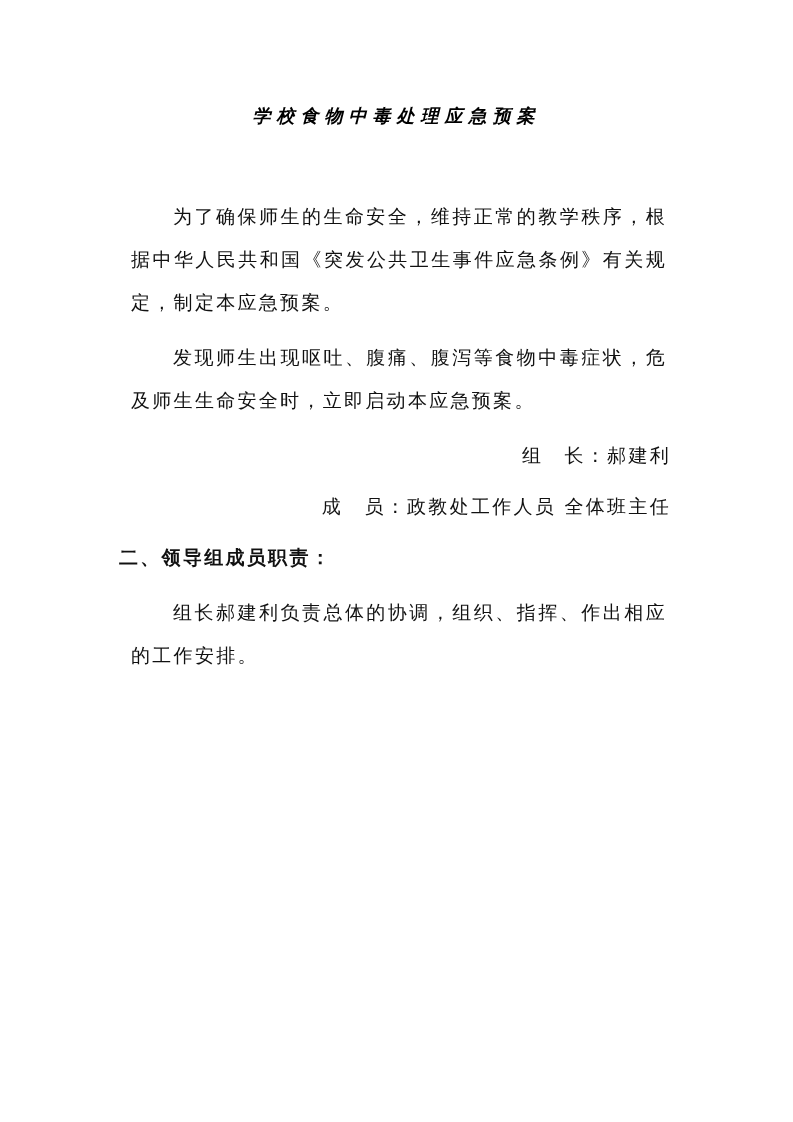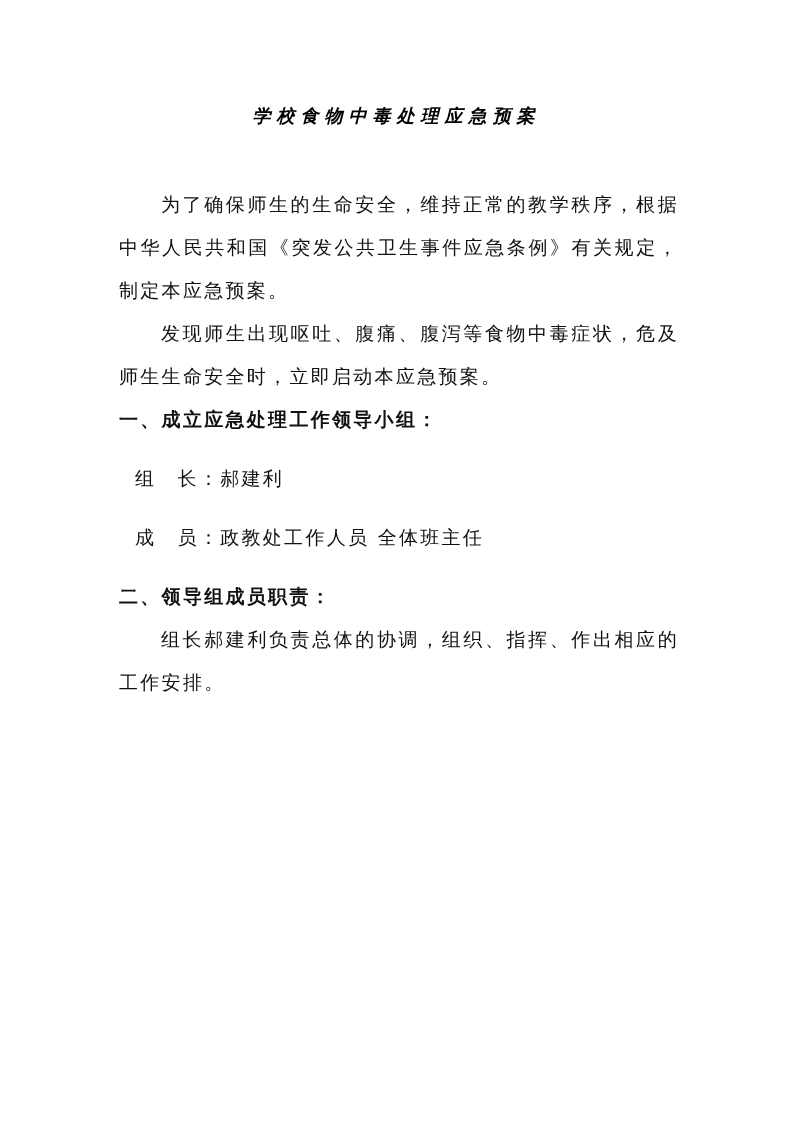--- a/index.html
+++ b/index.html
@@ -37,49 +37,49 @@
     }
     .body-text {
       position: absolute;
       left: 119px;
       top: 183px;
       width: 560px;
       font-size: 19px;
       line-height: 43px;
     }
     .para {
-      margin: 0;
+      margin: 12px;
       text-align: justify;
       text-align-last: left;
       letter-spacing: 2.3px;
     }
     .indent {
       text-indent: 42px;
     }
     .heading {
       margin: 0;
       font-weight: bold;
       letter-spacing: 2.3px;
     }
     .row {
-      margin: 16px;
+      margin: 8px;
       letter-spacing: 2.3px;
       white-space: pre;
+      text-align: right;
     }
   </style>
 </head>
 <body>
 
 <div class="page">
   <div class="title">学校食物中毒处理应急预案</div>
 
   <div class="body-text">
     <p class="para indent">为了确保师生的生命安全，维持正常的教学秩序，根据中华人民共和国《突发公共卫生事件应急条例》有关规定，制定本应急预案。</p>
     <p class="para indent">发现师生出现呕吐、腹痛、腹泻等食物中毒症状，危及师生生命安全时，立即启动本应急预案。</p>
 
-    <p class="heading">一、成立应急处理工作领导小组：</p>
     <p class="row"><span>组　长：</span><span>郝建利</span></p>
     <p class="row"><span>成　员：</span><span>政教处工作人员 全体班主任</span></p>
 
     <p class="heading">二、领导组成员职责：</p>
     <p class="para indent">组长郝建利负责总体的协调，组织、指挥、作出相应的工作安排。</p>
   </div>
 </div>
 
 </body></html>

